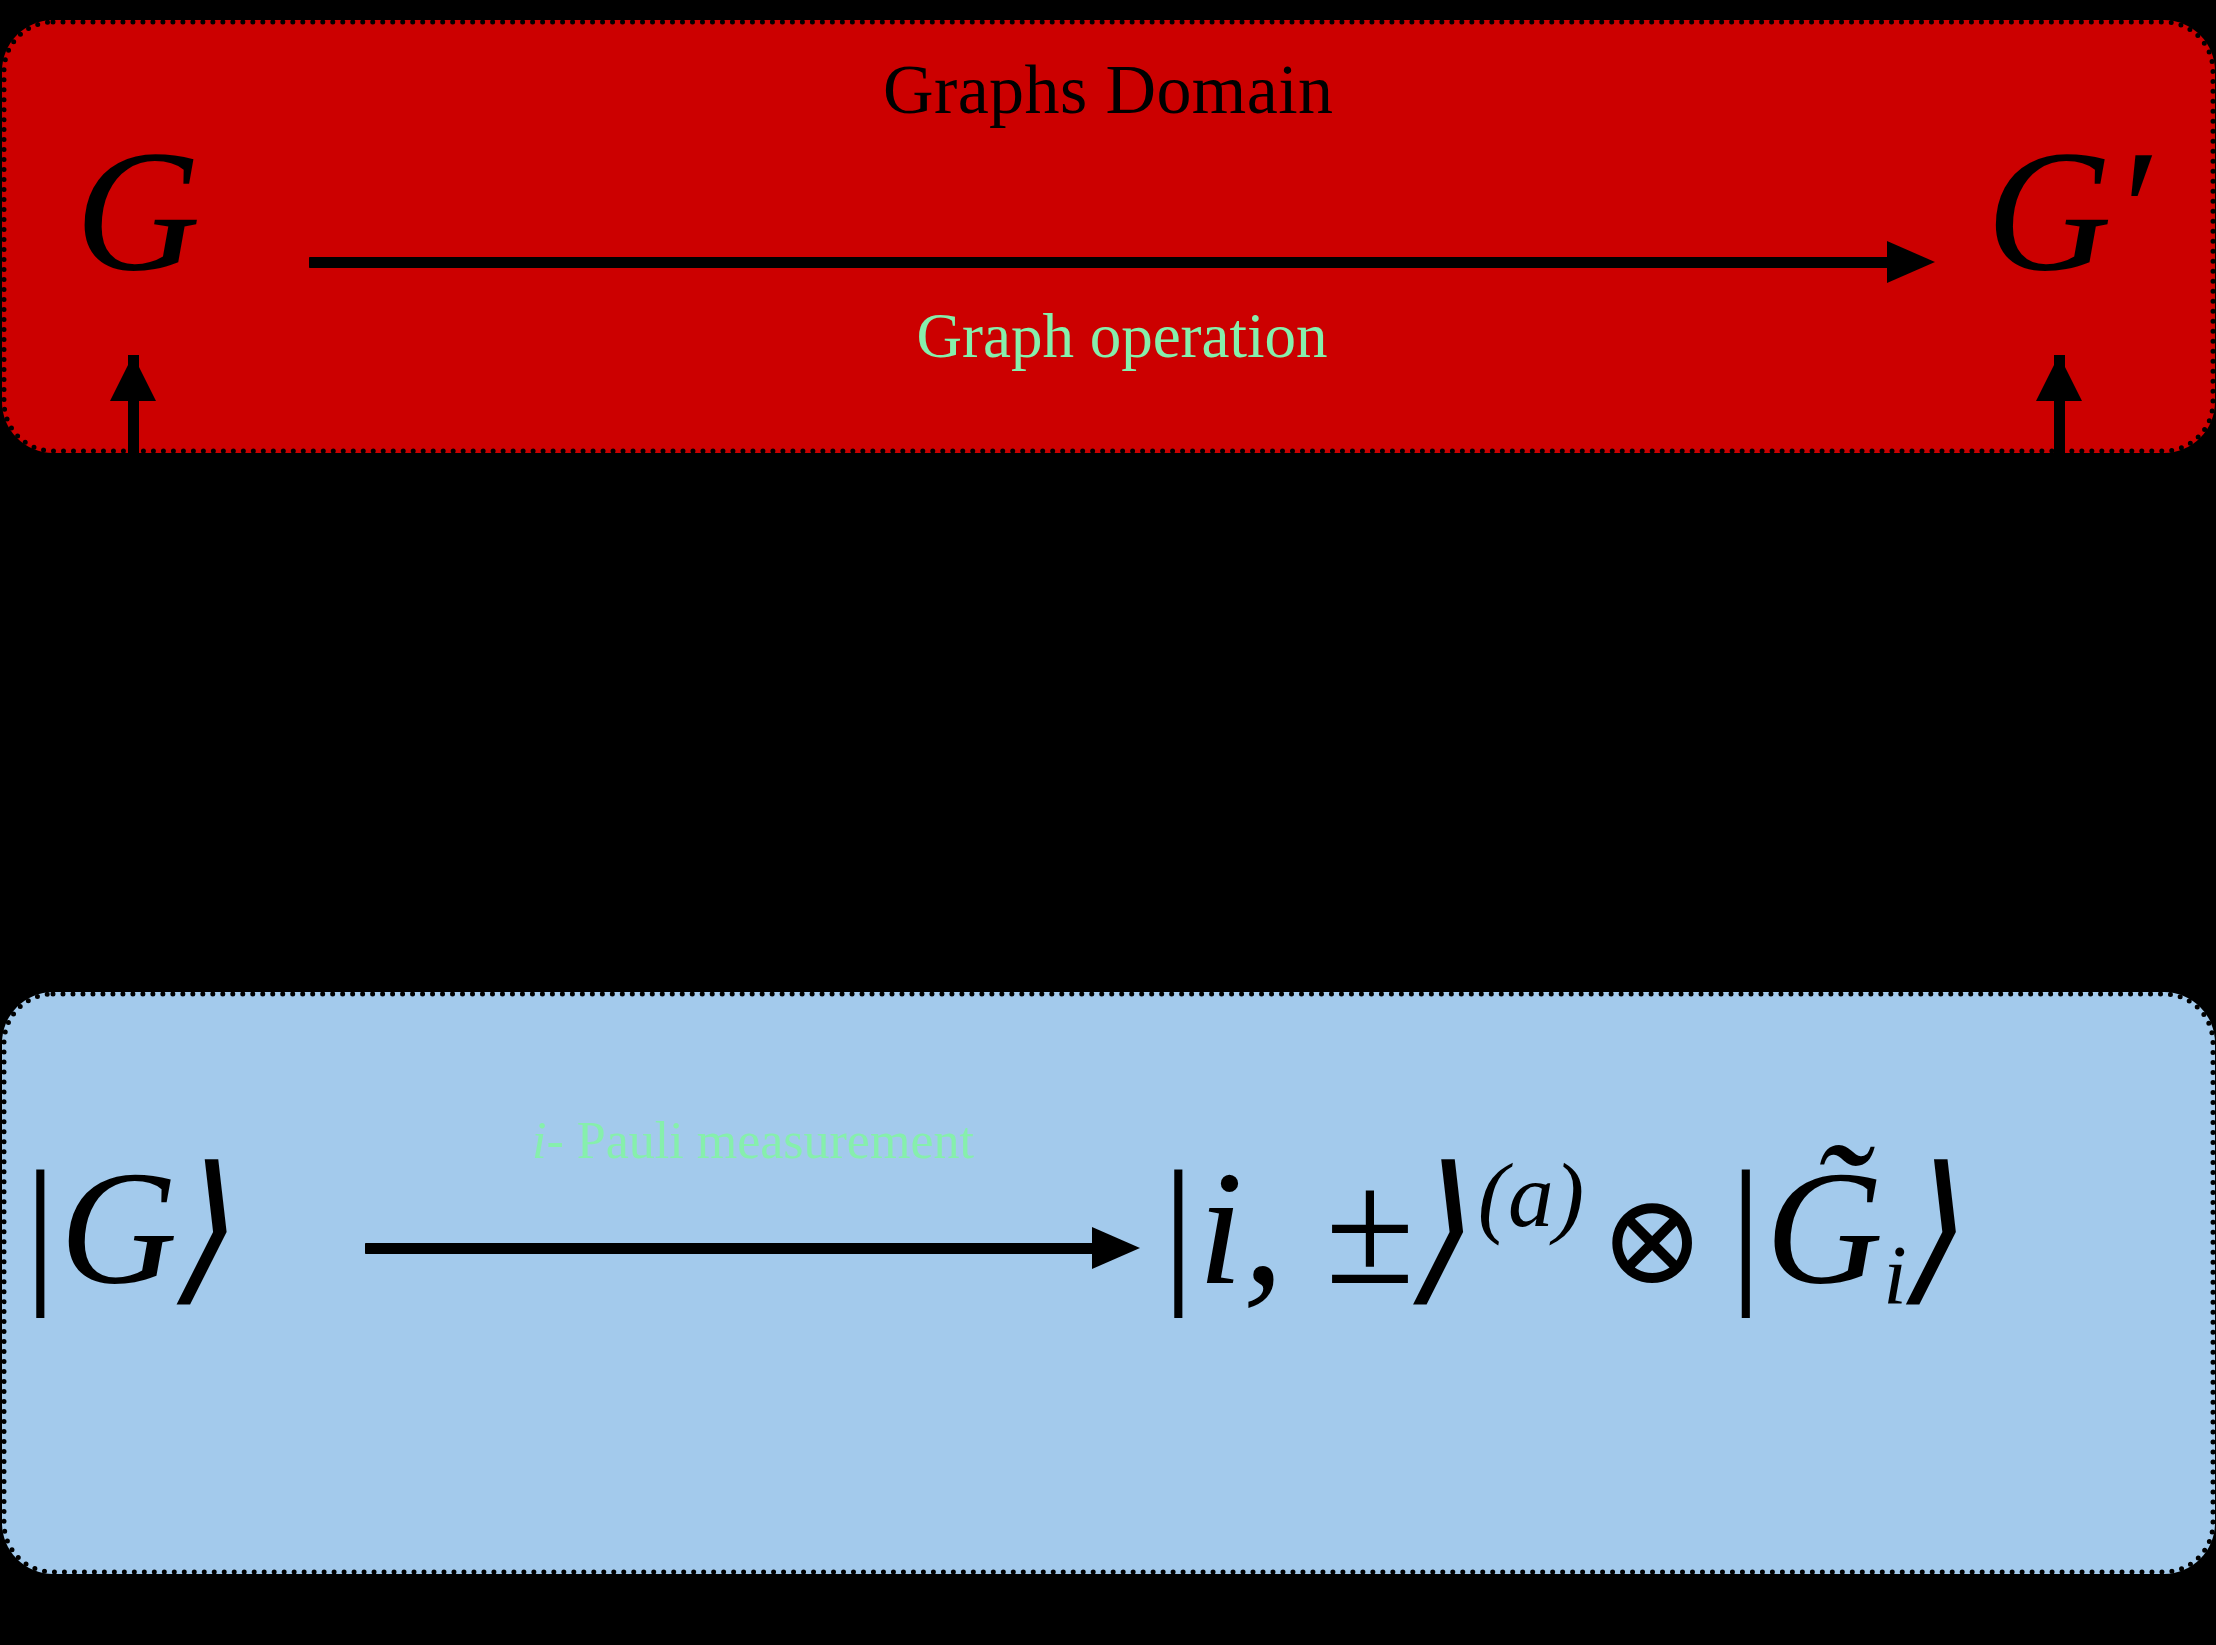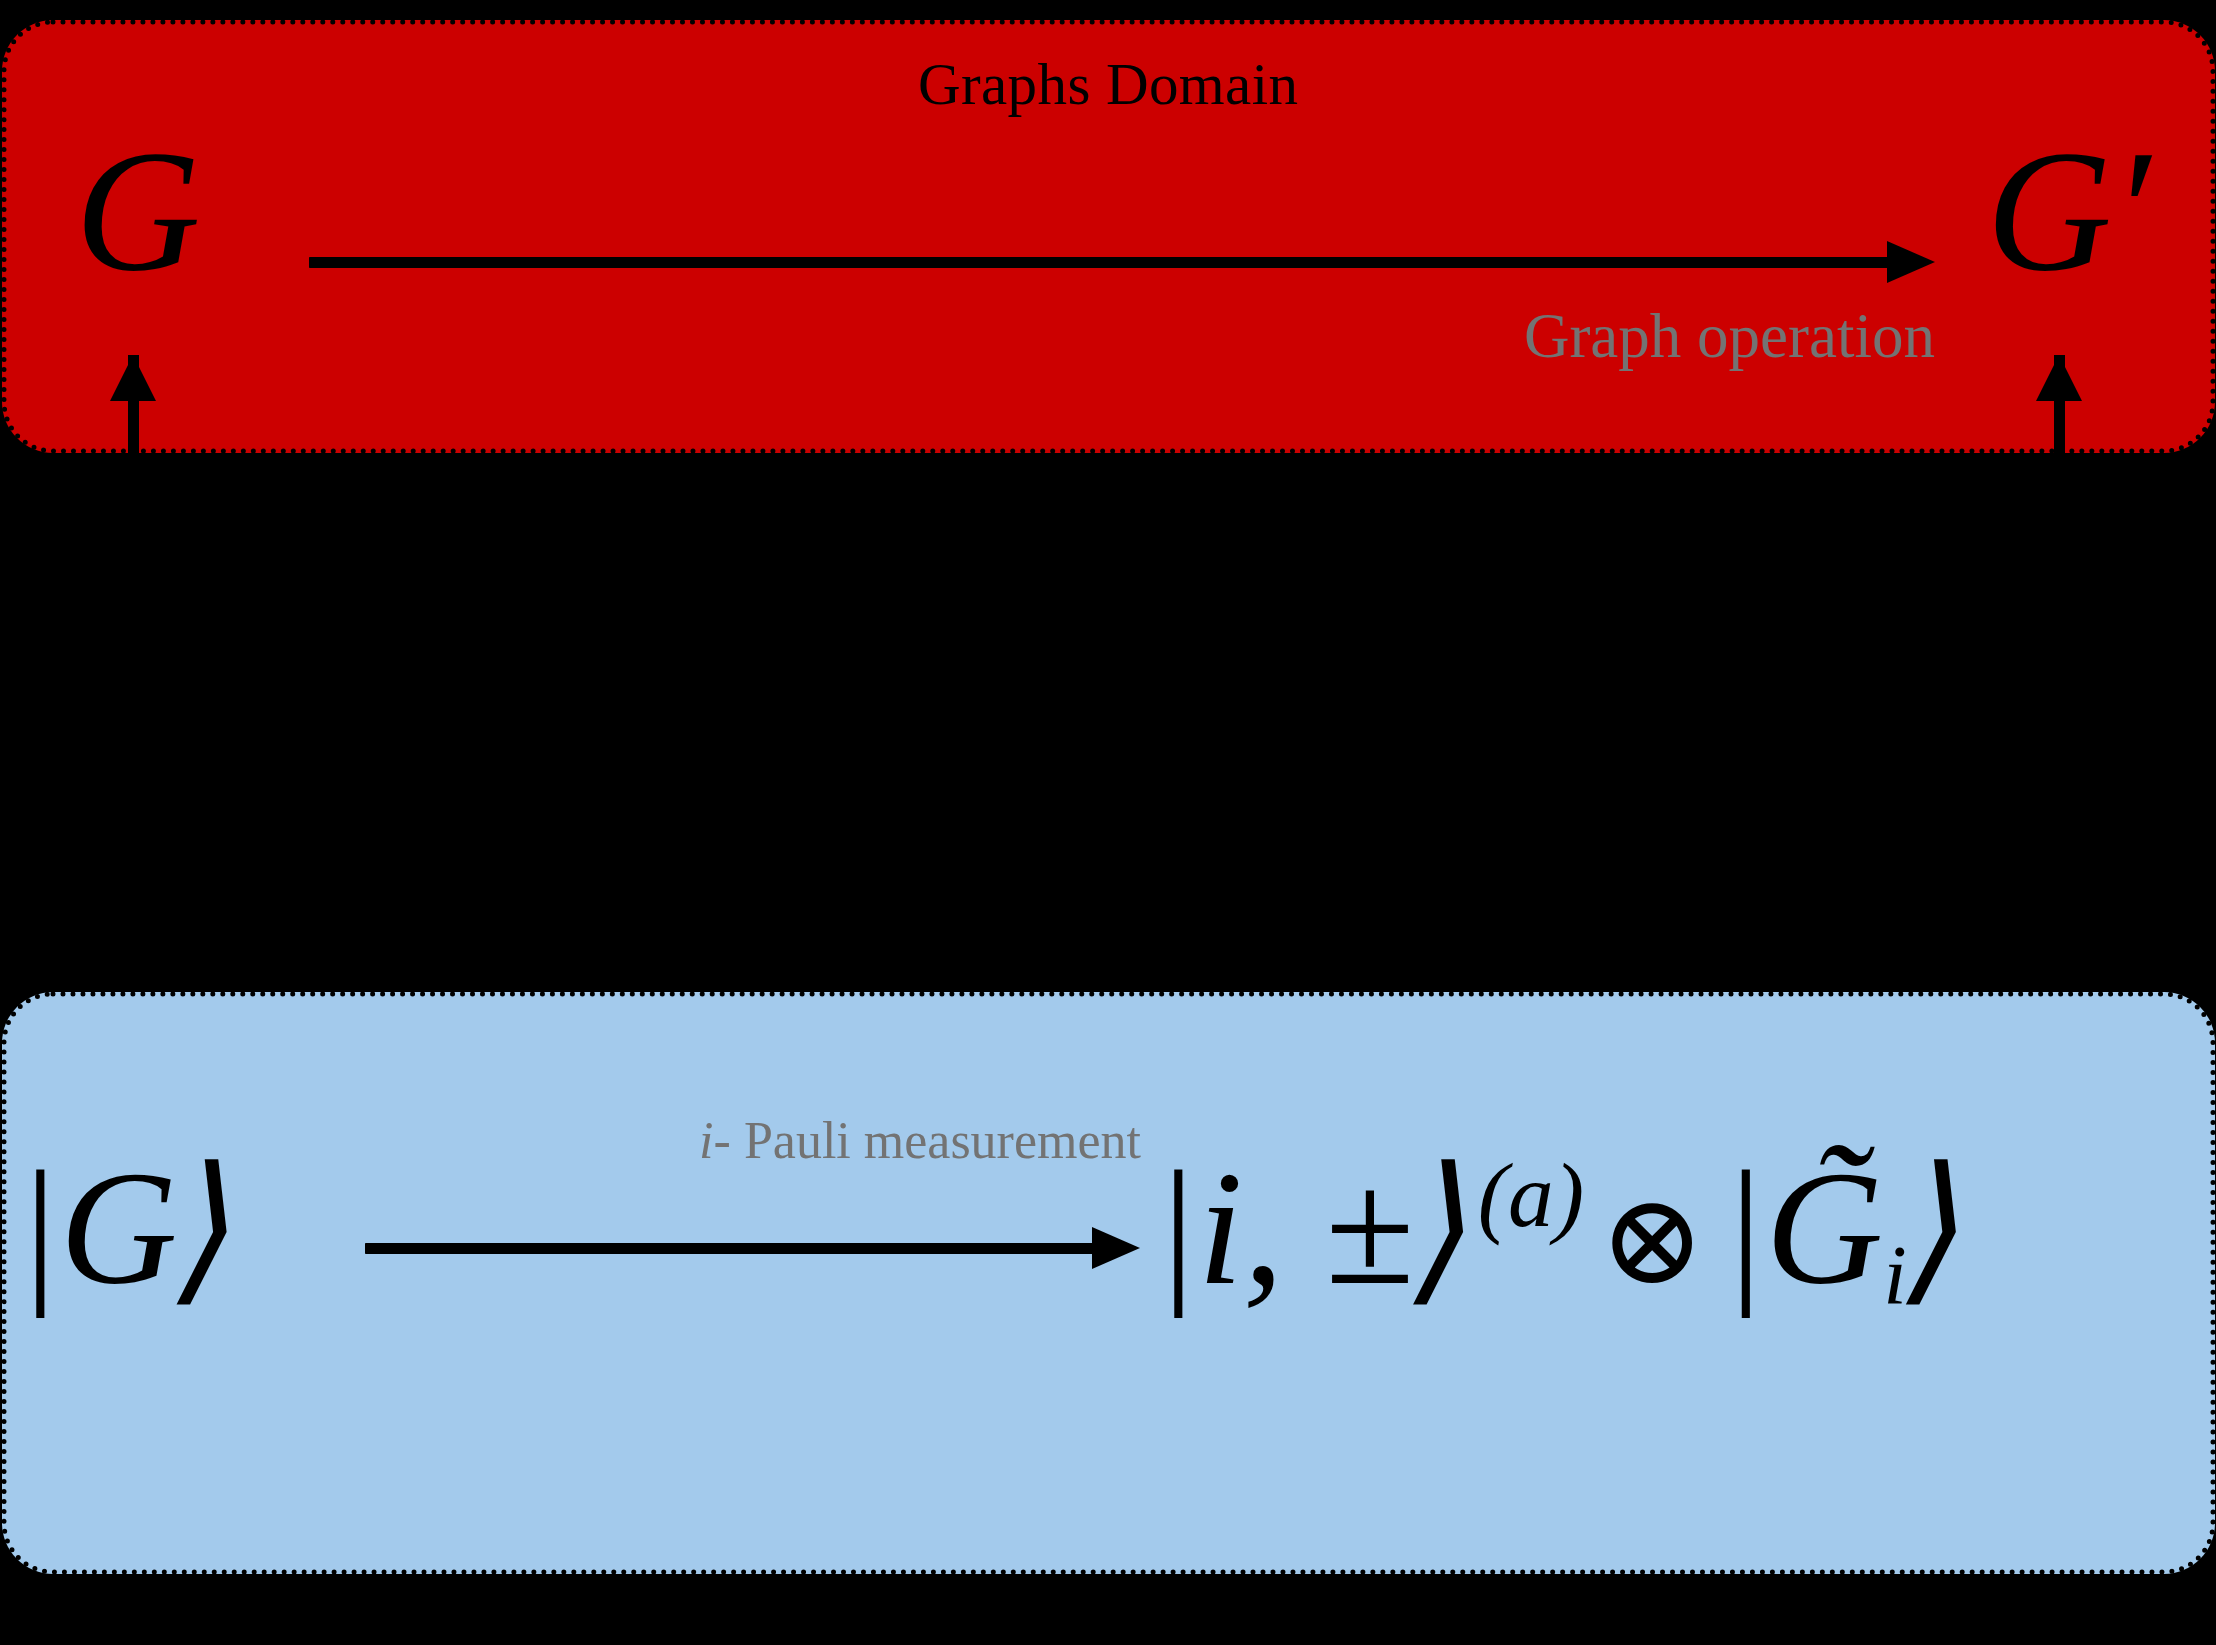--- a/index.html
+++ b/index.html
@@ -36,21 +36,21 @@
     width: 2213px;
     height: 582px;
     background: #A3CAEC;
   }
 
   
   .panel-title {
     position: absolute;
     width: 100%;
     text-align: center;
-    font-size: 59px;
+    font-size: 70px;
     line-height: 1;
     color: #000000;
     letter-spacing: 0.4px;
     white-space: nowrap;
   }
   #graphs-title { top: 30px; }
 
   
   .math {
     position: absolute;
@@ -125,25 +125,25 @@
   #graph-op-arrow .shaft { width: 1584px; }
   #graph-op-arrow .head { left: 1578px; }
 
   #measure-arrow { left: 365px; top: 1243px; width: 776px; }
   #measure-arrow .shaft { width: 734px; }
   #measure-arrow .head { left: 727px; }
 
   
   .arrow-label {
     position: absolute;
-    color: #737373;
+    color: #86efac;
     font-size: 63px;
     line-height: 1;
     white-space: nowrap;
-    text-align: right;
+    text-align: center;
   }
   #graph-op-label {
     left: 309px;
     top: 305px;
     width: 1626px;
   }
   #measure-label-top {
     left: 365px;
     top: 1115px;
     width: 776px;

